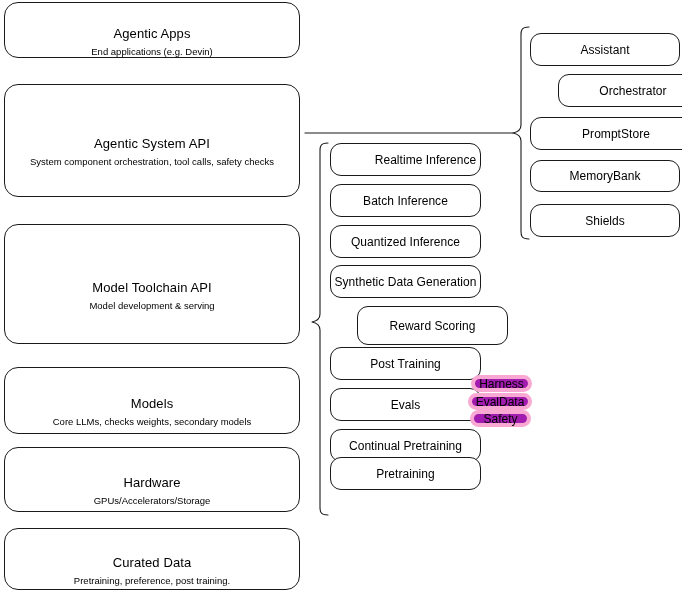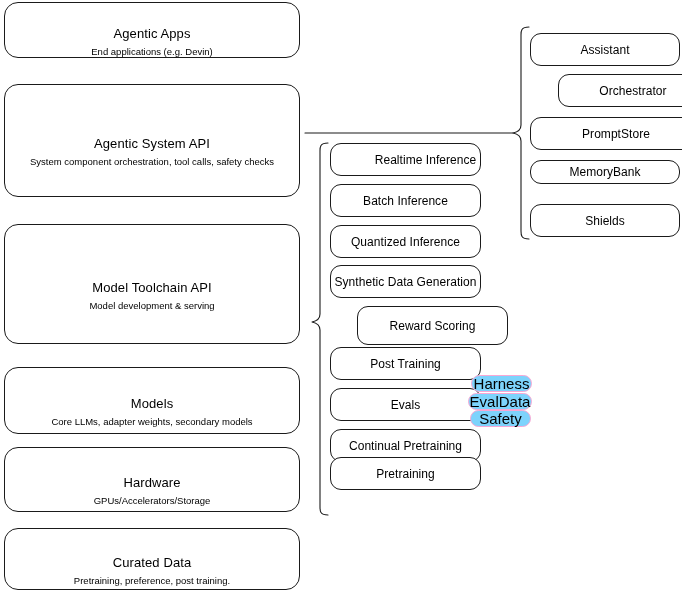--- a/index.html
+++ b/index.html
@@ -58,27 +58,27 @@
   .comp-box {
     border-radius: 11px;
     font-size: 12px;
     line-height: 16px;
     letter-spacing: 0.05px;
   }
   
   .pill {
     position: absolute;
     box-sizing: border-box;
-    border: 1px solid #f9a8d4;
+    border: 4px solid #f9a8d4;
     border-radius: 999px;
-    background: #7dd3fc;
+    background: #a21caf;
     display: flex;
     align-items: center;
     justify-content: center;
-    font-size: 15px;
+    font-size: 12px;
     line-height: 14px;
     color: #000000;
     z-index: 5;
   }
   
   .connector-svg {
     position: absolute;
     left: 0;
     top: 0;
     width: 682px;
@@ -131,21 +131,21 @@
     <div class="layer-sub">System component orchestration, tool calls, safety checks</div>
   </div>
 
   <div class="box layer-box" style="left:4px; top:224px; width:296px; height:120px;">
     <div class="layer-title">Model Toolchain API</div>
     <div class="layer-sub">Model development &amp; serving</div>
   </div>
 
   <div class="box layer-box" style="left:4px; top:367px; width:296px; height:67px;">
     <div class="layer-title">Models</div>
-    <div class="layer-sub">Core LLMs, adapter weights, secondary models</div>
+    <div class="layer-sub">Core LLMs, checks weights, secondary models</div>
   </div>
 
   <div class="box layer-box" style="left:4px; top:447px; width:296px; height:65px;">
     <div class="layer-title">Hardware</div>
     <div class="layer-sub">GPUs/Accelerators/Storage</div>
   </div>
 
   <div class="box layer-box" style="left:4px; top:528px; width:296px; height:62px;">
     <div class="layer-title">Curated Data</div>
     <div class="layer-sub">Pretraining, preference, post training.</div>
@@ -174,17 +174,17 @@
   <div class="pill" style="left:468px; top:393px; width:64px; height:17px;">EvalData</div>
 
   <div class="pill" style="left:470px; top:410px; width:61px; height:17px;">Safety</div>
 
   <div class="box comp-box" style="left:530px; top:33px; width:150px; height:33px;">Assistant</div>
 
   <div class="box comp-box" style="left:530px; top:74px; width:150px; height:33px;margin-left:28px;">Orchestrator</div>
 
   <div class="box comp-box" style="left:530px; top:117px; width:172px; height:33px;">PromptStore</div>
 
-  <div class="box comp-box" style="left:530px; top:160px; width:150px; height:24px;">MemoryBank</div>
+  <div class="box comp-box" style="left:530px; top:160px; width:150px; height:32px;">MemoryBank</div>
 
   <div class="box comp-box" style="left:530px; top:204px; width:150px; height:33px;">Shields</div>
 
 </div>
 
 </body></html>

